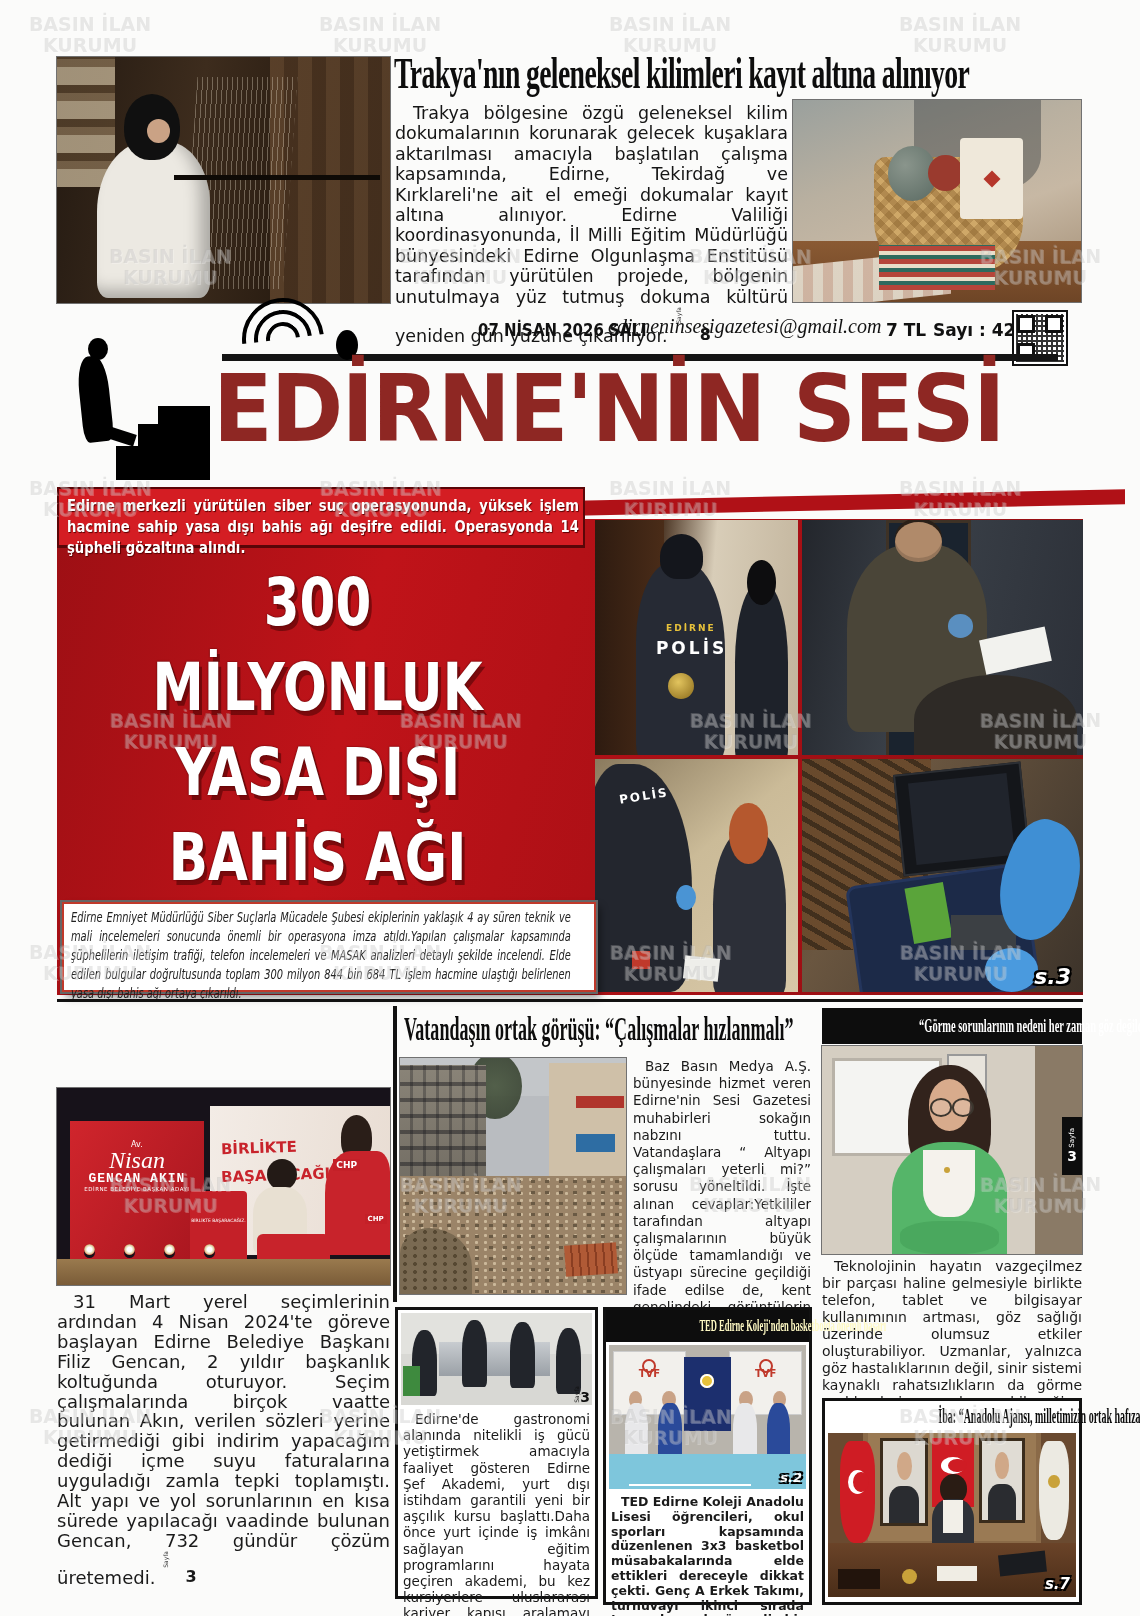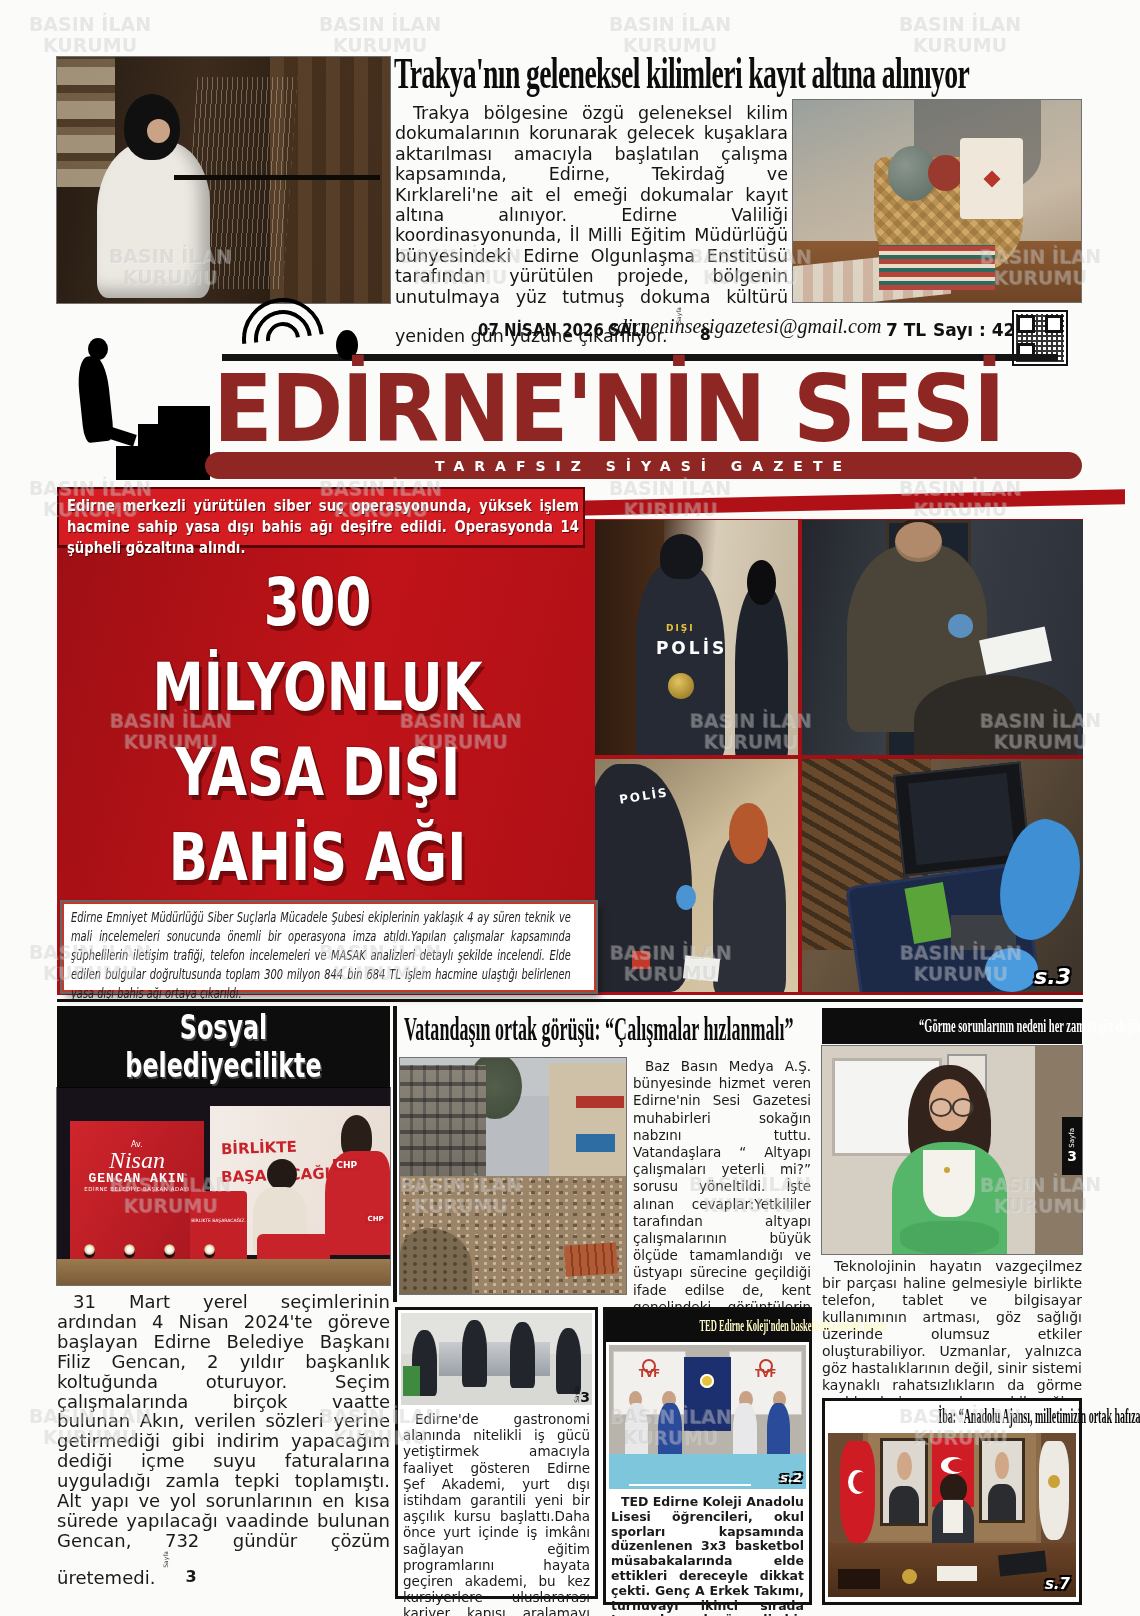--- a/index.html
+++ b/index.html
@@ -329,33 +329,32 @@
     <div class="abs sil-steps3"></div>
     <div class="abs sil-body"></div>
     <div class="abs sil-head"></div>
     <div class="abs sil-leg"></div>
   </div>
   <div class="abs arc arc1"></div>
   <div class="abs arc arc2"></div>
   <div class="abs arc arc3"></div>
   <div class="abs logo-dot"></div>
   <div class="abs logo-title">EDİRNE'NİN SESİ</div>
-  <div class="abs logo-bar nowrap">TARAFSIZ SİYASİ GAZETE</div>
 
   <div class="abs lead">
     <div class="abs lead-white">
       <div class="abs lead-stripe"></div>
     </div>
 
     <div class="abs lgrid">
       <div class="lcell lp1">
         <div class="ph-el p1-door"></div>
         <div class="ph-el p1-officer"></div>
         <div class="ph-el p1-cap"></div>
-        <div class="ph-el p1-siber nowrap">DIŞI</div>
+        <div class="ph-el p1-siber nowrap">EDİRNE</div>
         <div class="ph-el p1-polis nowrap">POLİS</div>
         <div class="ph-el p1-badge"></div>
         <div class="ph-el p1-woman"></div>
         <div class="ph-el p1-hair"></div>
       </div>
       <div class="lcell lp2">
         <div class="ph-el p2-door"></div>
         <div class="ph-el p2-officer"></div>
         <div class="ph-el p2-head"></div>
         <div class="ph-el p2-paper"></div>
@@ -397,24 +396,20 @@
 
     <div class="abs lead-cap">
       <div class="lead-cap-t">Edirne Emniyet Müdürlüğü Siber Suçlarla Mücadele Şubesi ekiplerinin yaklaşık 4 ay süren teknik ve mali incelemeleri sonucunda önemli bir operasyona imza atıldı.Yapılan çalışmalar kapsamında şüphelilerin iletişim trafiği, telefon incelemeleri ve MASAK analizleri detaylı şekilde incelendi. Elde edilen bulgular doğrultusunda toplam 300 milyon 844 bin 684 TL işlem hacmine ulaştığı belirlenen yasa dışı bahis ağı ortaya çıkarıldı.</div>
     </div>
 
     <div class="abs sref lead-sref">s.3</div>
   </div>
 
   <div class="abs bot-rule"></div>
 
-  <div class="abs bel-box">
-    <span>Sosyal belediyecilikte</span>
-    <span>732 gün geride kaldı?</span>
-  </div>
   <div class="photo bel-photo">
     <div class="ph-el bp-screenL">
       <div class="bp-av">Av.</div>
       <div class="bp-filiz">Nisan</div>
       <div class="bp-name">GENCAN AKIN</div>
       <div class="bp-sub">EDİRNE BELEDİYE BAŞKAN ADAYI</div>
     </div>
     <div class="ph-el bp-screenR">
       <div class="bp-b1">BİRLİKTE</div>
       <div class="bp-b2">BAŞARACAĞIZ</div>

